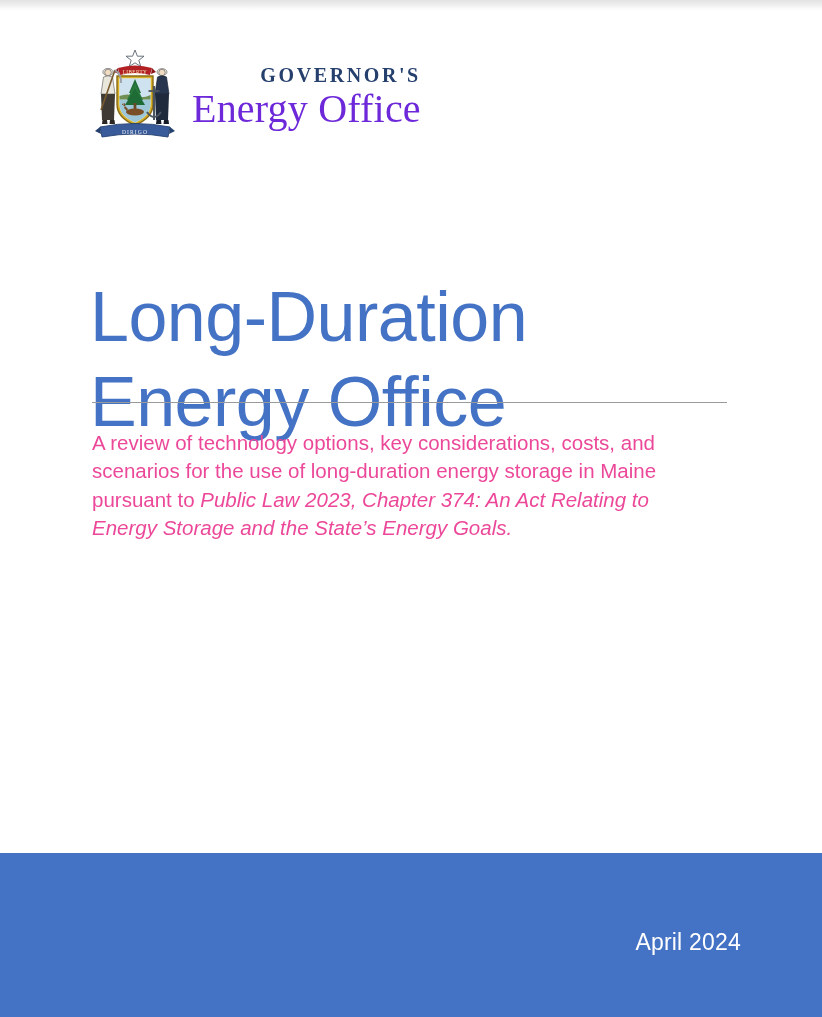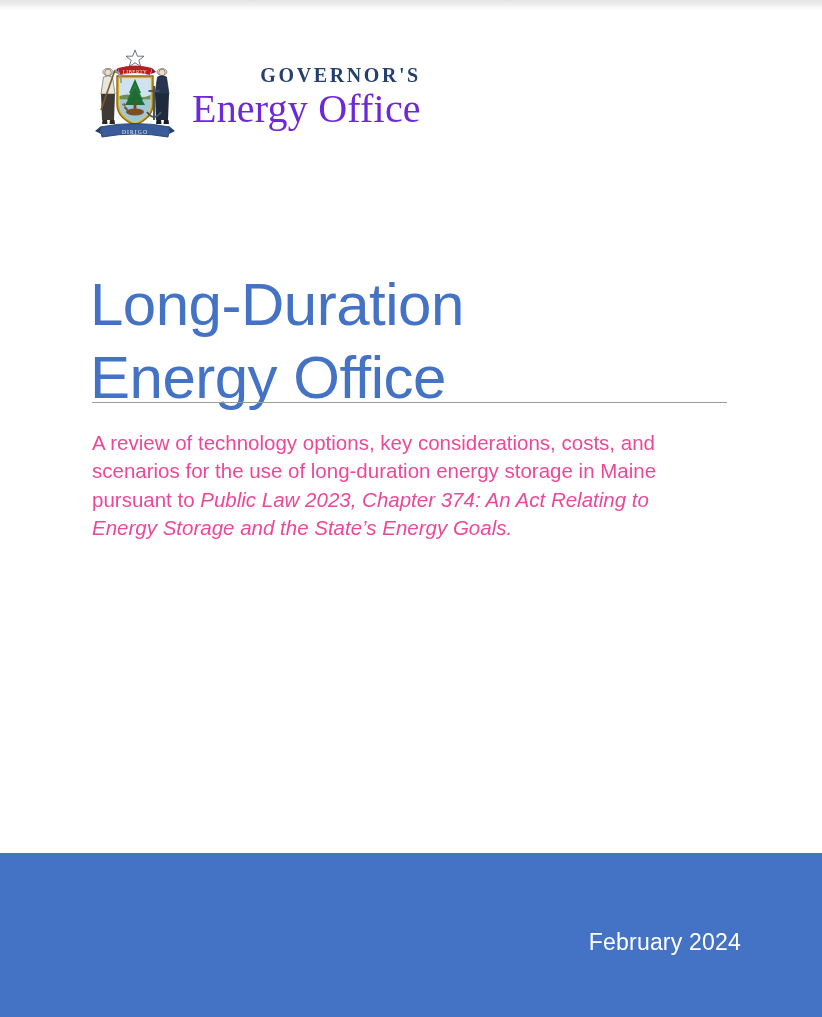--- a/index.html
+++ b/index.html
@@ -73,21 +73,21 @@
   }
 
   
   .title {
     position: absolute;
     top: 228px;
     left: 90px;
     width: 650px;
     color: #4472c4;
     font-family: "Liberation Sans", sans-serif;
-    font-size: 60px;
+    font-size: 70px;
     font-weight: 400;
     line-height: 1.22;
     letter-spacing: -0.5px;
   }
   .title-line { display: block; white-space: nowrap; }
 
   .title-rule {
     position: absolute;
     top: 402px;
     left: 92px;
@@ -205,17 +205,17 @@
   <h1 class="title">
     <span class="title-line">Long-Duration</span>
     <span class="title-line">Energy Office</span>
   </h1>
 
   <div class="title-rule"></div>
 
   <p class="subtitle"><span>A review of technology options, key considerations, costs, and scenarios for the use of long-duration energy storage in Maine pursuant to </span><span class="cite">Public Law 2023, Chapter 374: An Act Relating to Energy Storage and the State’s Energy Goals.</span></p>
 
   <div class="footer-band"></div>
-  <div class="footer-date">February 2024</div>
+  <div class="footer-date">April 2024</div>
 
 </div>
 
 <div class="top-chrome"></div>
 
 </body></html>

